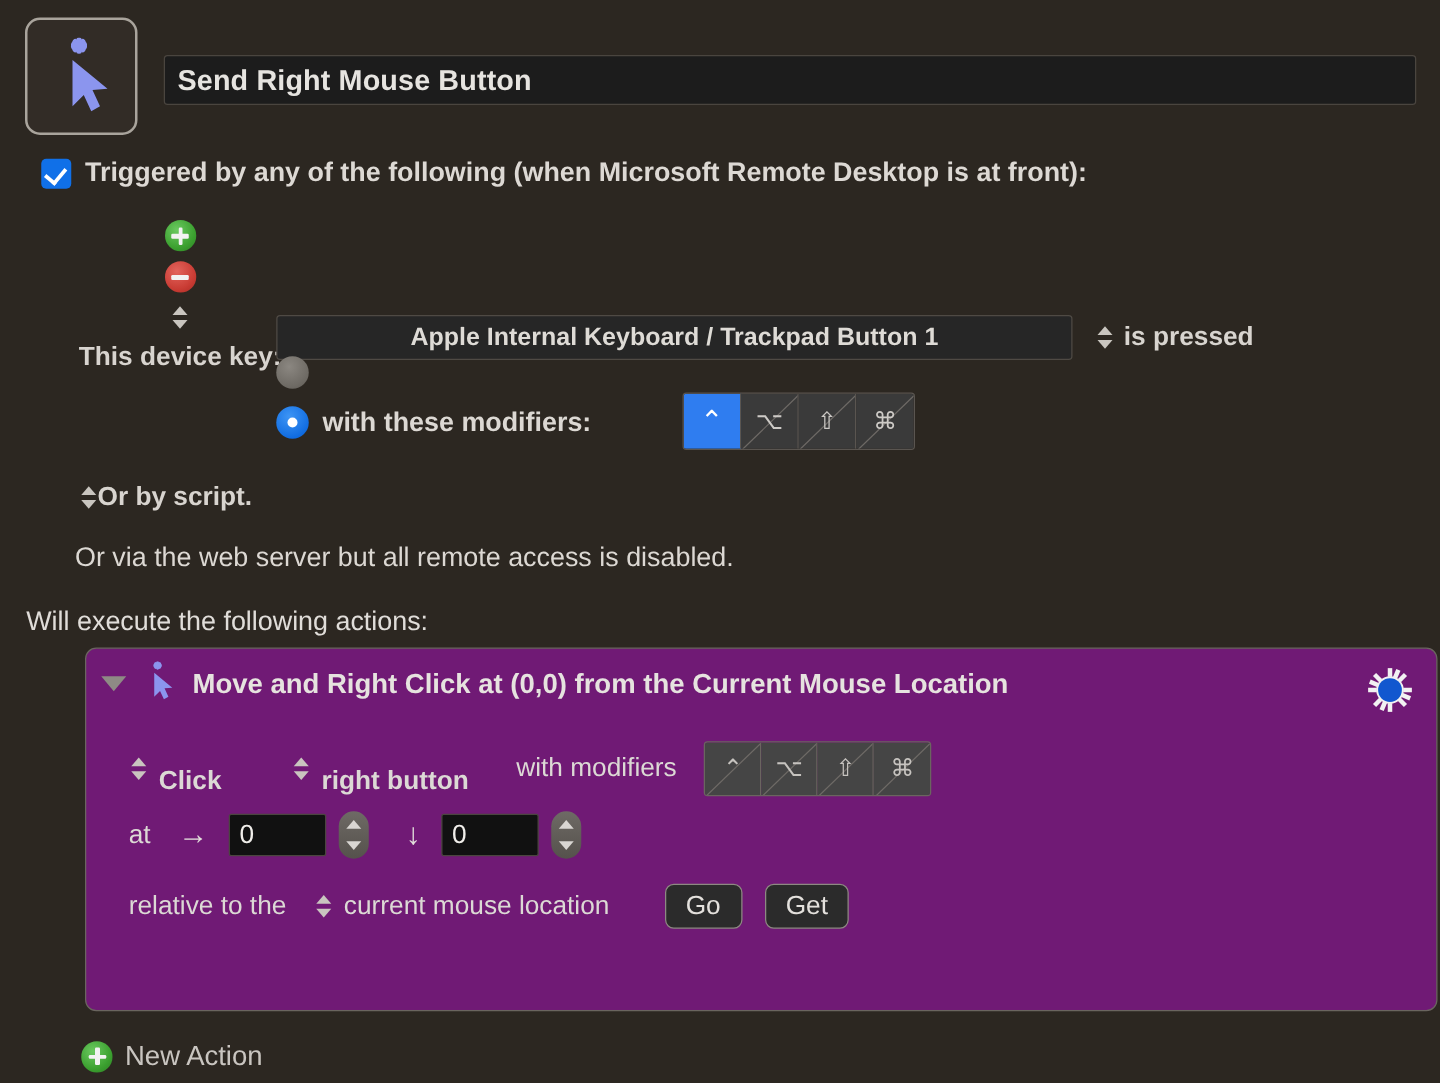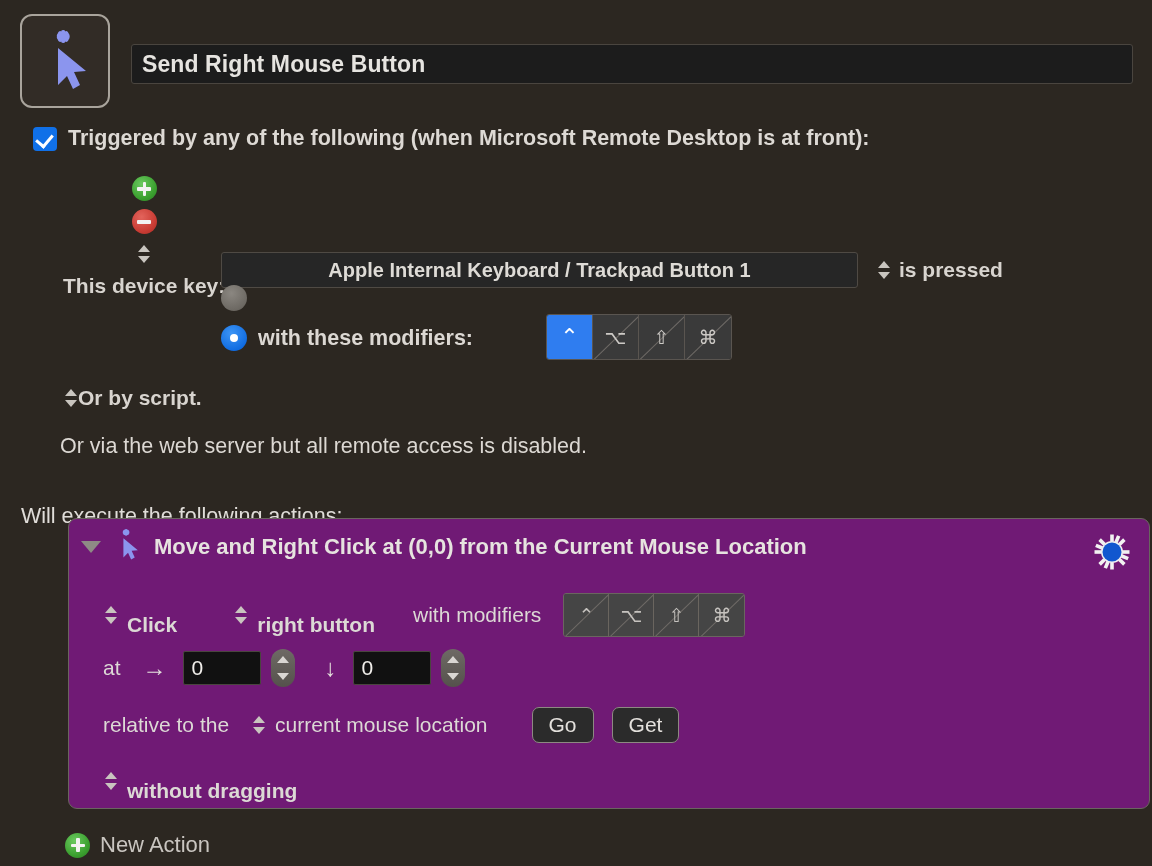--- a/index.html
+++ b/index.html
@@ -253,21 +253,21 @@
   }
   .webserver-line {
     position: absolute;
     left: 60px; top: 434px;
     font-size: 21.5px;
     color: #dcd8d3;
     white-space: nowrap;
   }
   .will-exec {
     position: absolute;
-    left: 21px; top: 504px;
+    left: 21px; top: 485px;
     font-size: 21.5px;
     color: #e0ddd9;
     white-space: nowrap;
   }
 
   
   .action-box {
     position: absolute;
     left: 68px; top: 518px;
     width: 1082px; height: 291px;
@@ -609,27 +609,20 @@
         <span class="act-plain">current mouse location</span>
       </span>
       <span class="pill-btn" style="margin-left:44px">
         <span class="txt">Go</span>
       </span>
       <span class="pill-btn" style="margin-left:18px">
         <span class="txt">Get</span>
       </span>
     </div>
 
-    <div class="act-row row-drag">
-      <span class="stepper-sm">
-        <span class="up"></span>
-          <span class="dn"></span>
-      </span>
-      <span class="act-txt" style="margin-left:9px">without dragging</span>
-    </div>
 
   </div>
 
   <div class="new-action">
     <span class="circ-btn plus">
       <i class="bar-h"></i>
         <i class="bar-v"></i>
     </span>
     <span class="label">New Action</span>
   </div>

